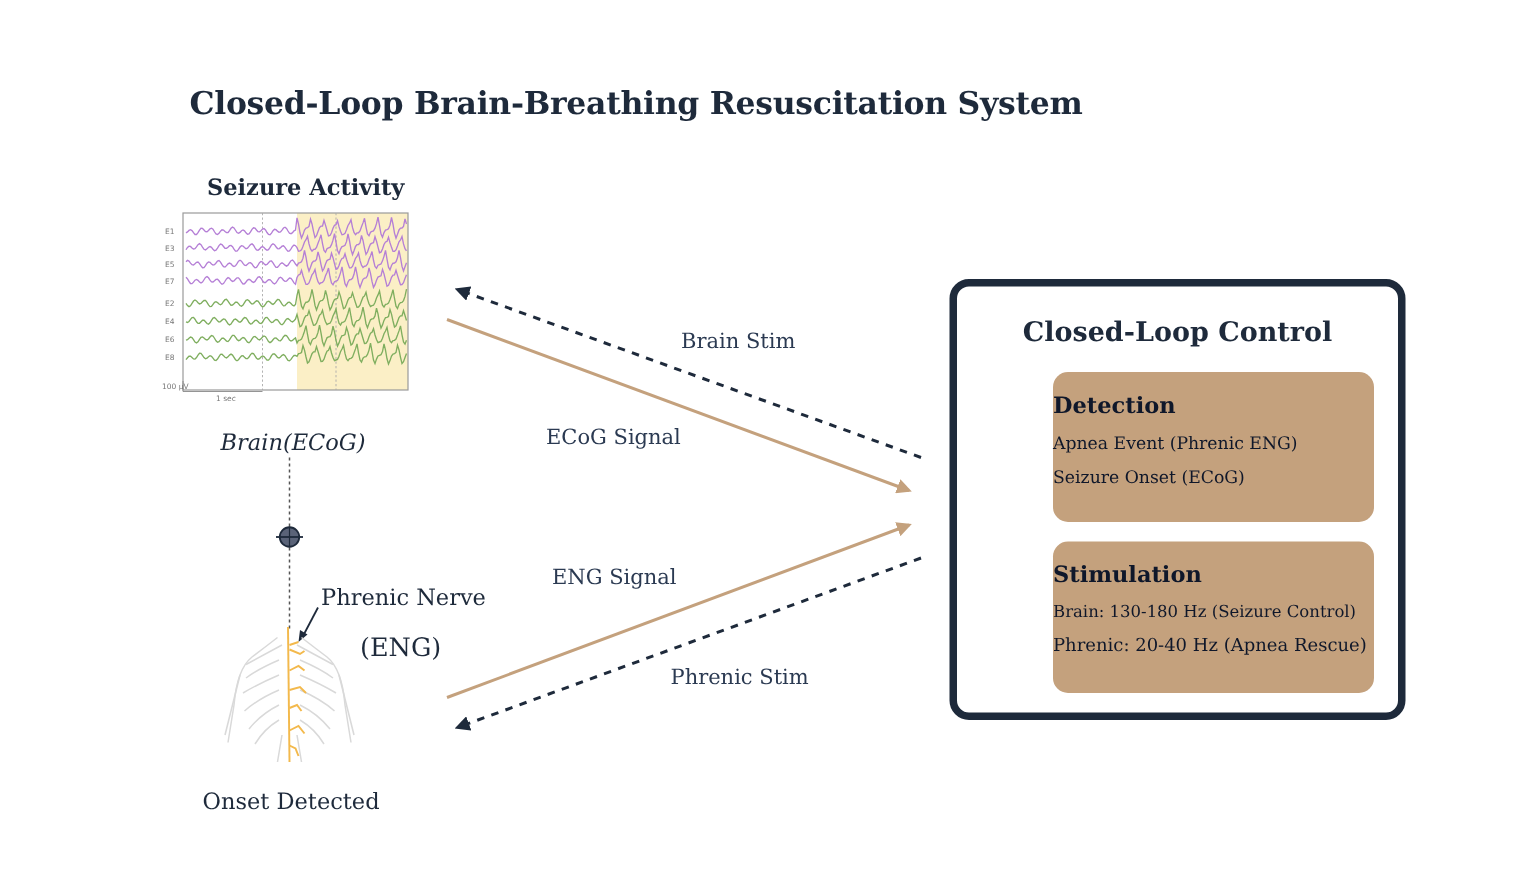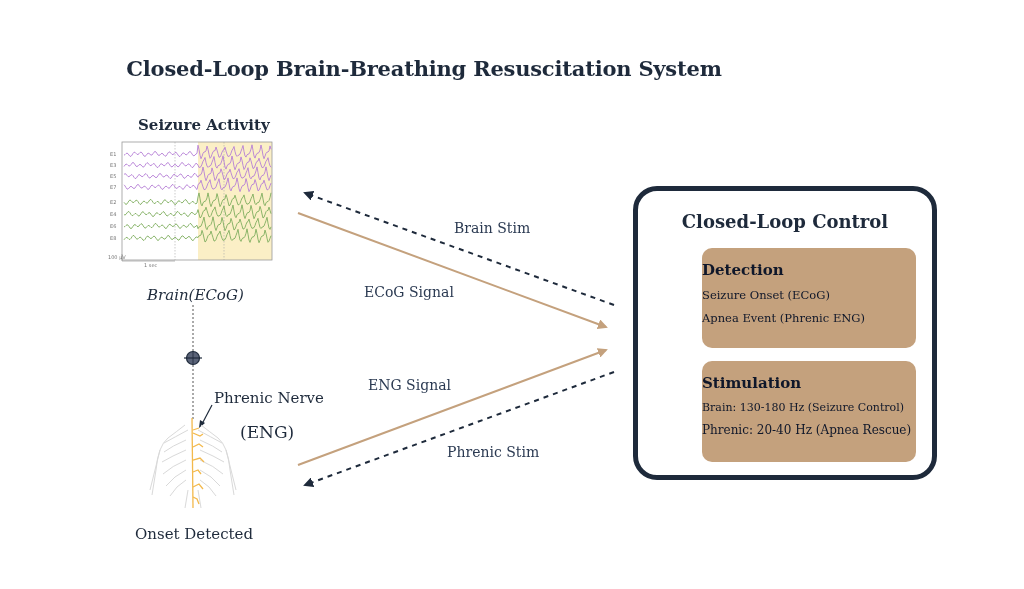--- a/index.html
+++ b/index.html
@@ -4,21 +4,21 @@
 <style>
   html, body { margin: 0; padding: 0; background: #ffffff; }
   body { width: 1024px; height: 589px; position: relative; overflow: hidden;
          font-family: "DejaVu Serif", "Liberation Serif", serif; color: #1e2a3b; }
   .abs { position: absolute; }
   .title { left: 0; width: 848px; top: 56px; text-align: center; font-size: 21px; font-weight: bold; color: #1e2a3b; letter-spacing: -0.2px; }
   .lbl { font-size: 14px; color: #1e2a3b; white-space: nowrap; }
   .lbl-bold { font-size: 15px; font-weight: bold; }
   .flow { font-size: 14px; color: #2b3a52; white-space: nowrap; }
   svg.layer { position: absolute; left: 0; top: 0; }
-  .ctrl { left: 633px; top: 186px; width: 304px; height: 294px; border: 5px solid #1e2a3b; border-radius: 24px; box-sizing: border-box; background: #fff; }
+  .ctrl { left: 633px; top: 186px; width: 304px; height: 294px; border: 5px solid #1e2a3b; border-radius: 13px; box-sizing: border-box; background: #fff; }
   .ctrl-title { position: absolute; left: 0; right: 0; top: 20px; text-align: center; font-size: 18px; font-weight: bold; color: #1e2a3b; }
   .panel { position: absolute; left: 22px; width: 214px; background: #c4a17d; border-radius: 10px; color: #0f172a; margin-left: 42px; }
   .panel .ph { font-size: 15px; font-weight: bold; margin-top: 13px; }
   .panel .pi { font-size: 11.5px; margin-top: 9px; white-space: nowrap; }
   .ecog-axis { font-family: "DejaVu Sans", sans-serif; font-size: 5px; fill: #777; }
 </style>
 </head>
 <body>
 
 <div class="abs title">Closed-Loop Brain-Breathing Resuscitation System</div>
@@ -127,21 +127,21 @@
 
 <div class="abs flow" style="left:454px; top:220px;">Brain Stim</div>
 <div class="abs flow" style="left:364px; top:284px;">ECoG Signal</div>
 <div class="abs flow" style="left:368px; top:377px;">ENG Signal</div>
 <div class="abs flow" style="left:447px; top:444px;">Phrenic Stim</div>
 
 <div class="abs ctrl">
   <div class="ctrl-title">Closed-Loop Control</div>
   <div class="panel" style="top:57px; height:100px;">
     <div class="ph">Detection</div>
+    <div class="pi">Apnea Event (Phrenic ENG)</div>
     <div class="pi">Seizure Onset (ECoG)</div>
-    <div class="pi">Apnea Event (Phrenic ENG)</div>
   </div>
   <div class="panel" style="top:170px; height:101px;">
     <div class="ph">Stimulation</div>
     <div class="pi" style="font-size:11px;">Brain: 130-180 Hz (Seizure Control)</div>
     <div class="pi" style="font-size:12px;">Phrenic: 20-40 Hz (Apnea Rescue)</div>
   </div>
 </div>
 
 </body></html>

